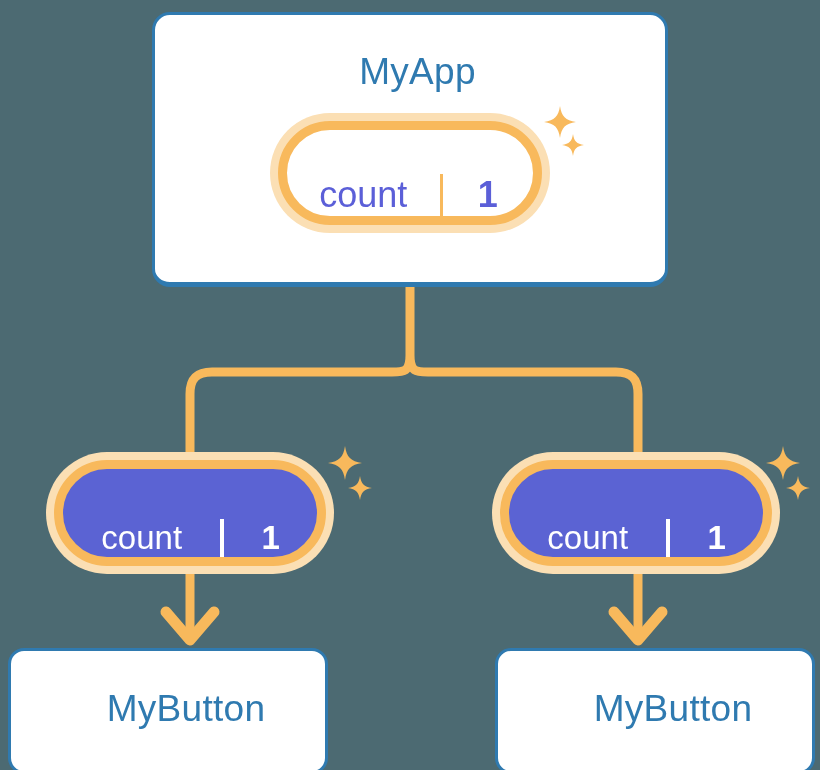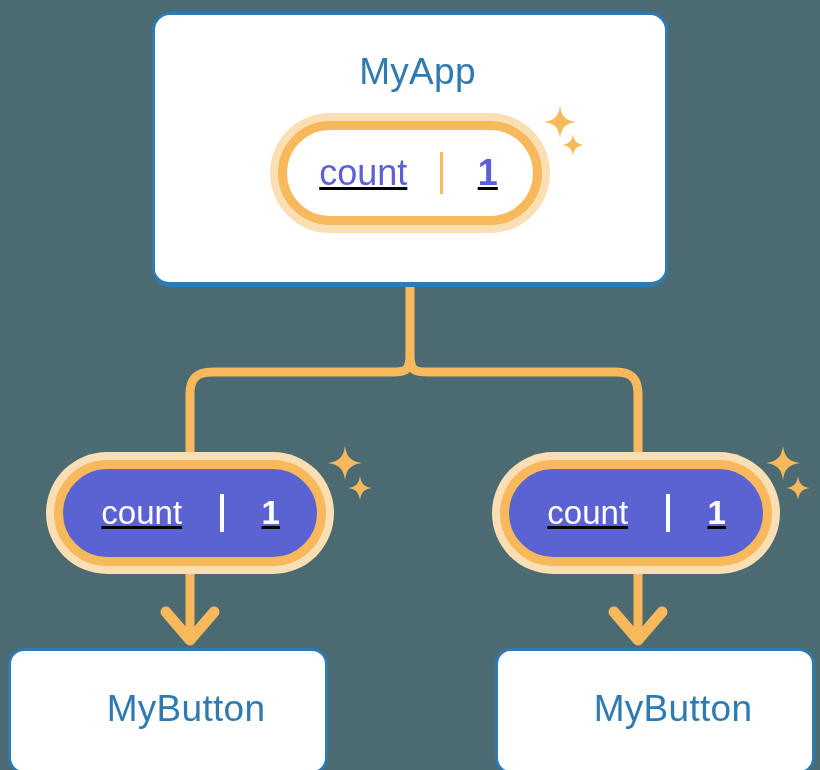--- a/index.html
+++ b/index.html
@@ -83,23 +83,22 @@
     background: #fbdfb4;          
     padding: 8px;
   }
   .pill {
     box-sizing: border-box;
     width: 100%;
     height: 100%;
     border-radius: 999px;
     border: 9px solid #f8b95c;    
     display: flex;
-    align-items: center;
+    align-items: flex-end;
     overflow: hidden;
-    text-decoration: underline;
   }
   .pill-key, .pill-val {
     display: flex;
     align-items: center;
     justify-content: center;
     box-sizing: border-box;
   }
   .pill-key { flex: 0 0 62%; }
   .pill-val { flex: 1 1 auto; }
 

